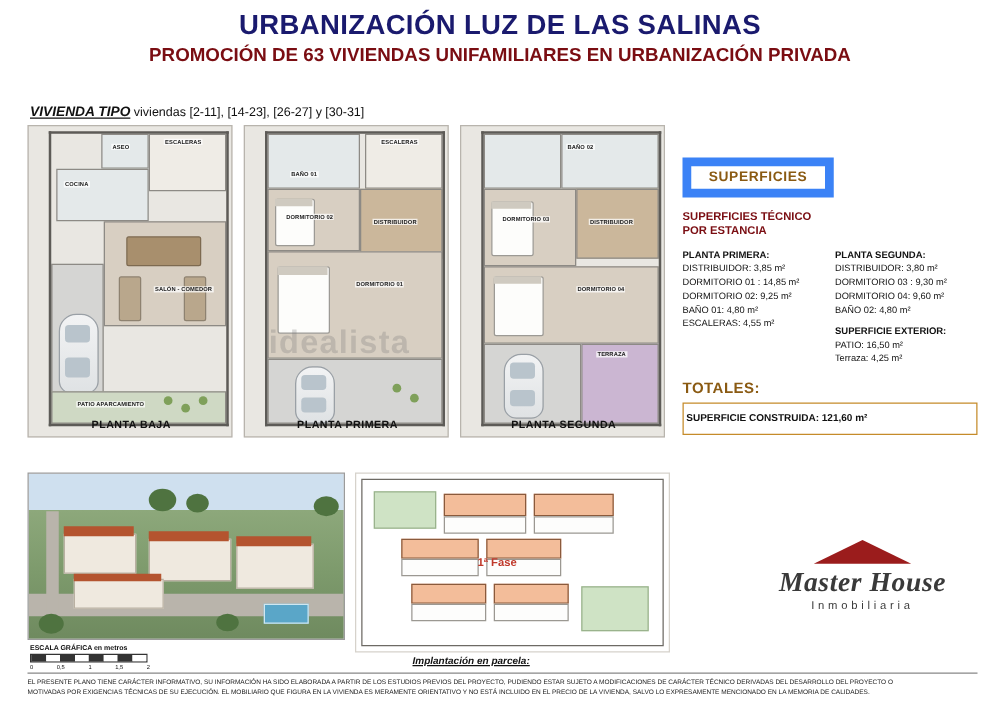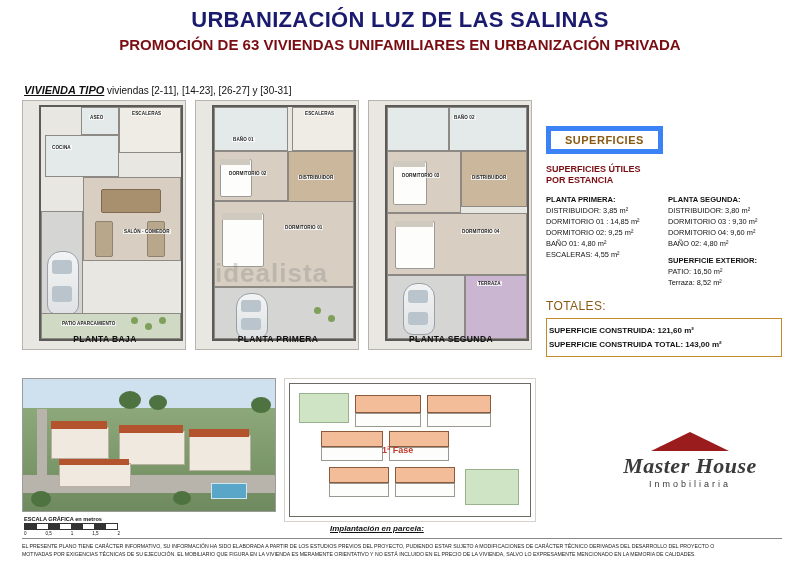--- a/index.html
+++ b/index.html
@@ -163,21 +163,21 @@
   
   .surfaces {
     position: absolute;
     left: 546px;
     top: 126px;
     width: 236px;
     font-size: 7.4px;
     color: #111;
   }
   .surf-title-box {
-    border: 5px solid #3b82f6;
+    border: 7px solid #3b82f6;
     display: inline-block;
     padding: 3px 14px;
     font-size: 11px;
     font-weight: bold;
     color: #8a5a12;
     letter-spacing: 0.5px;
     margin-bottom: 10px;
     text-align: center;
   }
   .surf-head {
@@ -195,21 +195,21 @@
   .grp { margin-bottom: 7px; }
   .grp-t {
     font-weight: bold;
     font-size: 7.6px;
     margin-bottom: 1px;
   }
   .grp-l { line-height: 1.5; font-size: 7.4px; }
   .totals {
     margin-top: 4px;
     font-size: 12px;
-    font-weight: normal;
+    font-weight: bold;
     color: #8a5a12;
     letter-spacing: 0.4px;
   }
   .totals-box {
     margin-top: 5px;
     border: 1px solid #c58b2a;
     padding: 5px 2px;
     font-size: 8px;
     font-weight: bold;
     line-height: 1.7;
@@ -481,21 +481,21 @@
 
       <div class="plan-caption">PLANTA SEGUNDA</div>
     </div>
   </div>
 
   <div class="watermark">idealista</div>
 
   <div class="surfaces">
     <div class="surf-title-box">SUPERFICIES</div>
     <div class="surf-head">
-      <div>SUPERFICIES ÚTILES</div>
+      <div>SUPERFICIES TÉCNICO</div>
       <div>POR ESTANCIA</div>
     </div>
 
     <div class="cols">
       <div class="col">
         <div class="grp">
           <div class="grp-t">PLANTA PRIMERA:</div>
           <div class="grp-l">DISTRIBUIDOR: 3,85 m²</div>
           <div class="grp-l">DORMITORIO 01 : 14,85 m²</div>
           <div class="grp-l">DORMITORIO 02: 9,25 m²</div>
@@ -508,29 +508,28 @@
         <div class="grp">
           <div class="grp-t">PLANTA SEGUNDA:</div>
           <div class="grp-l">DISTRIBUIDOR: 3,80 m²</div>
           <div class="grp-l">DORMITORIO 03 : 9,30 m²</div>
           <div class="grp-l">DORMITORIO 04: 9,60 m²</div>
           <div class="grp-l">BAÑO 02: 4,80 m²</div>
         </div>
         <div class="grp">
           <div class="grp-t">SUPERFICIE EXTERIOR:</div>
           <div class="grp-l">PATIO: 16,50 m²</div>
-          <div class="grp-l">Terraza: 8,52 m²</div>
+          <div class="grp-l">Terraza: 4,25 m²</div>
         </div>
       </div>
     </div>
 
     <div class="totals">TOTALES:</div>
     <div class="totals-box">
       <div>SUPERFICIE CONSTRUIDA: 121,60 m²</div>
-      <div>SUPERFICIE CONSTRUIDA TOTAL: 143,00 m²</div>
     </div>
   </div>
 
   <div class="photo">
     <div class="ph-road" style="left:0;top:96px;width:252px;height:18px;"></div>
     <div class="ph-road" style="left:14px;top:30px;width:10px;height:80px;"></div>
     <div class="ph-block" style="left:28px;top:48px;width:56px;height:30px;"></div>
     <div class="ph-roof" style="left:28px;top:42px;width:56px;height:8px;"></div>
     <div class="ph-block" style="left:96px;top:52px;width:64px;height:32px;"></div>
     <div class="ph-roof" style="left:96px;top:46px;width:64px;height:8px;"></div>

